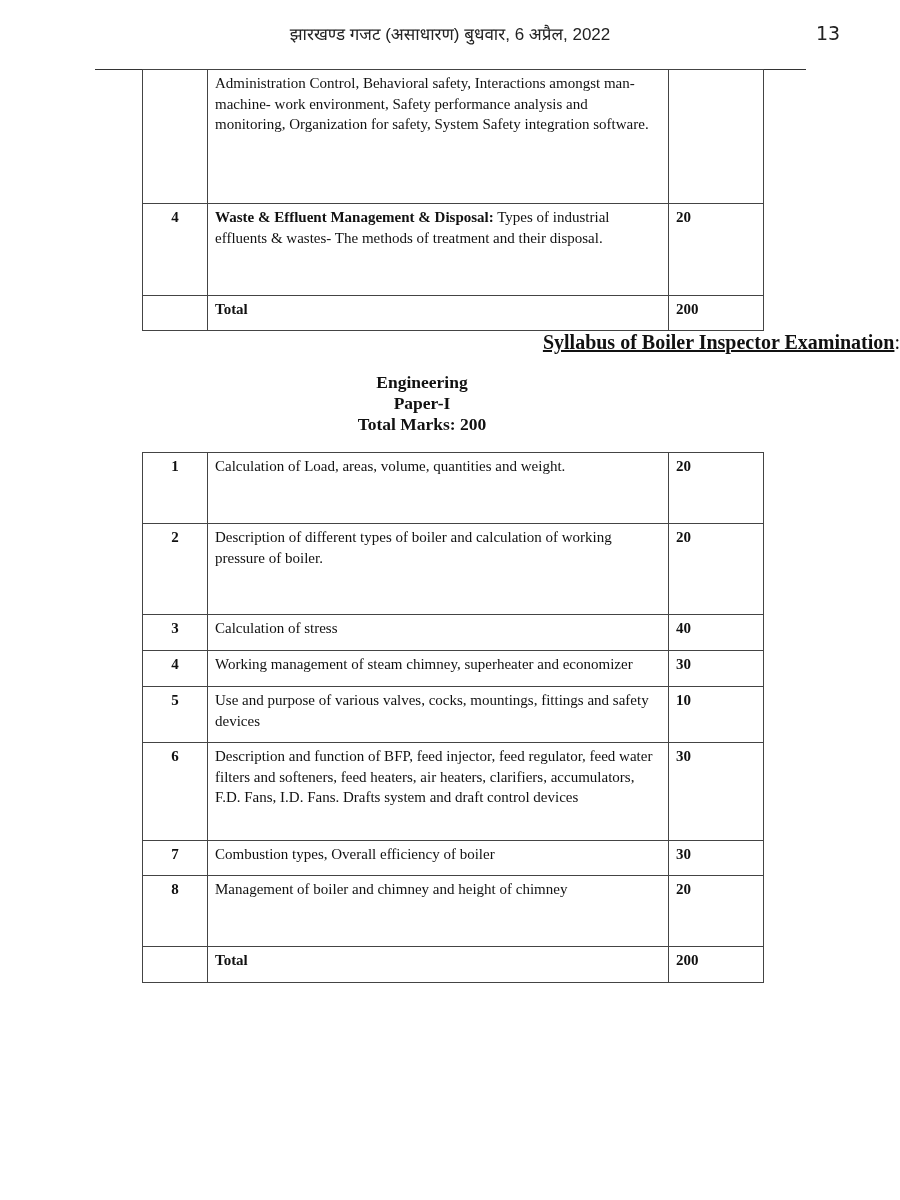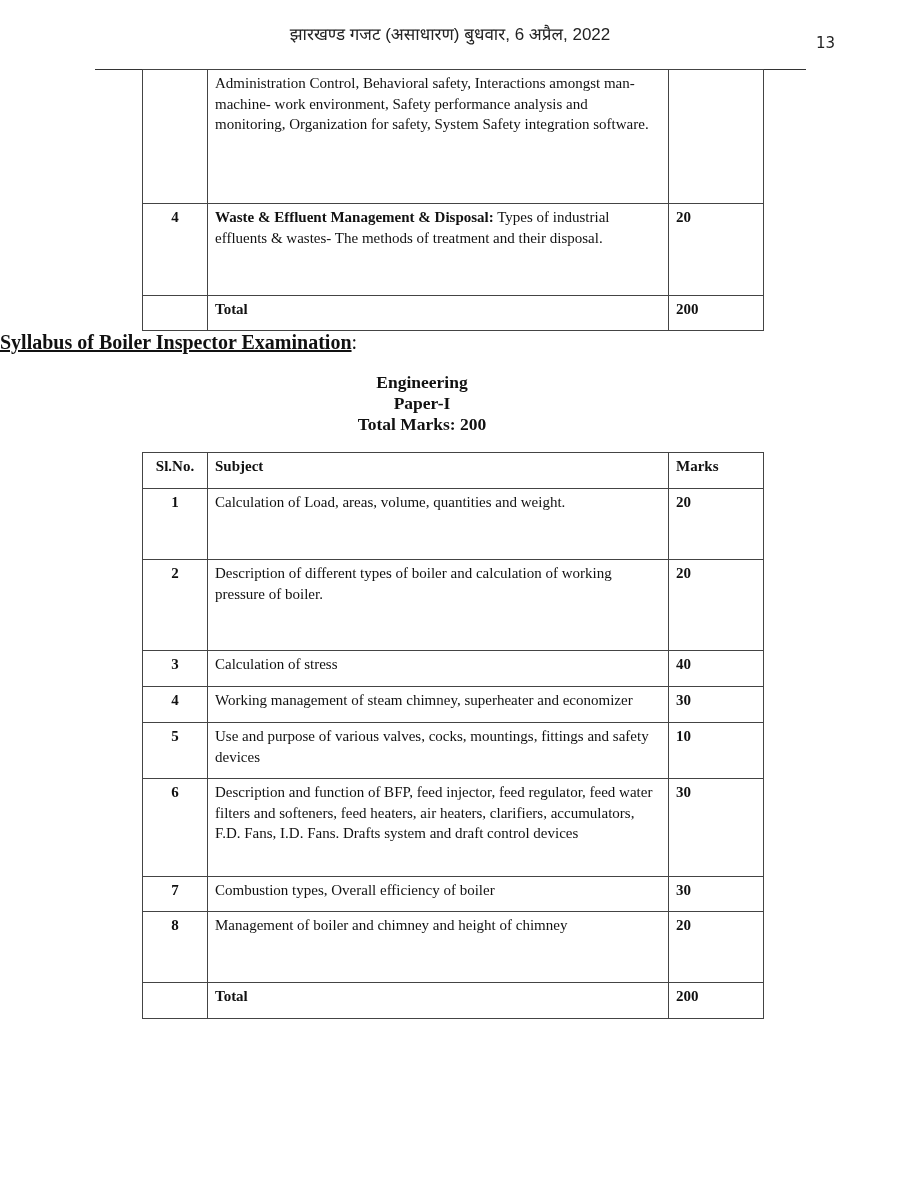--- a/index.html
+++ b/index.html
@@ -1,27 +1,27 @@
 <!DOCTYPE html>
 <html><head>
   <meta charset="utf-8">
   <style>
     html, body { margin: 0; padding: 0; background: #ffffff; }
     body { width: 900px; height: 1200px; position: relative; overflow: hidden; color: #111; font-family: "Liberation Serif", serif; }
     .hdr { position: absolute; top: 22px; left: 0; width: 900px; text-align: center; font-family: Liberation Sans, sans-serif; font-size: 17px; color: #222; }
-    .pgno { position: absolute; top: 34px; left: 816px; font-family: "DejaVu Sans", sans-serif; font-size: 15px; color: #222; }
+    .pgno { position: absolute; top: 22px; left: 816px; font-family: "DejaVu Sans", sans-serif; font-size: 19px; color: #222; }
     .rule { position: absolute; top: 69px; left: 95px; width: 711px; height: 0; border-top: 1.5px solid #333; }
     table { border-collapse: collapse; position: absolute; left: 142px; width: 622px; table-layout: fixed; font-size: 15px; line-height: 20.5px; }
     td { border: 1px solid #444; vertical-align: top; padding: 3px 7px 0 7px; }
     td.no { text-align: center; font-weight: bold; width: 50px; }
     td.mk { font-weight: bold; width: 80px; }
     .t1 { top: 69px; }
     .t2 { top: 452px; }
     .b { font-weight: bold; }
-    .title { position: absolute; top: 331px; left: 0; width: 900px; text-align: left; font-size: 20px; font-weight: bold; }
+    .title { position: absolute; top: 331px; left: 0; width: 900px; text-align: right; font-size: 20px; font-weight: bold; }
     .title u { text-decoration: underline; }
     .title .colon { font-weight: normal; }
     .sub { position: absolute; left: 0; width: 844px; text-align: center; font-size: 17.5px; font-weight: bold; line-height: 20.5px; }
   </style>
 </head>
 <body>
 
 <div class="hdr">झारखण्ड गजट (असाधारण) बुधवार, 6 अप्रैल, 2022</div>
 <div class="pgno">13</div>
 <div class="rule"></div>
@@ -46,25 +46,20 @@
 </tbody>
   </table>
 
 <div class="title"><u>Syllabus of Boiler Inspector Examination</u><span class="colon">:</span></div>
 <div class="sub" style="top:372px">Engineering</div>
 <div class="sub" style="top:393px">Paper-I</div>
 <div class="sub" style="top:414px">Total Marks: 200</div>
 
 <table class="t2">
   <tbody>
-      <tr style="height:36px">
-    <td class="no">Sl.No.</td>
-    <td class="b">Subject</td>
-    <td class="mk">Marks</td>
-  </tr>
   <tr style="height:71px">
     <td class="no">1</td>
     <td>Calculation of Load, areas, volume, quantities and weight.</td>
     <td class="mk">20</td>
   </tr>
   <tr style="height:91px">
     <td class="no">2</td>
     <td>Description of different types of boiler and calculation of working pressure of boiler.</td>
     <td class="mk">20</td>
   </tr>

